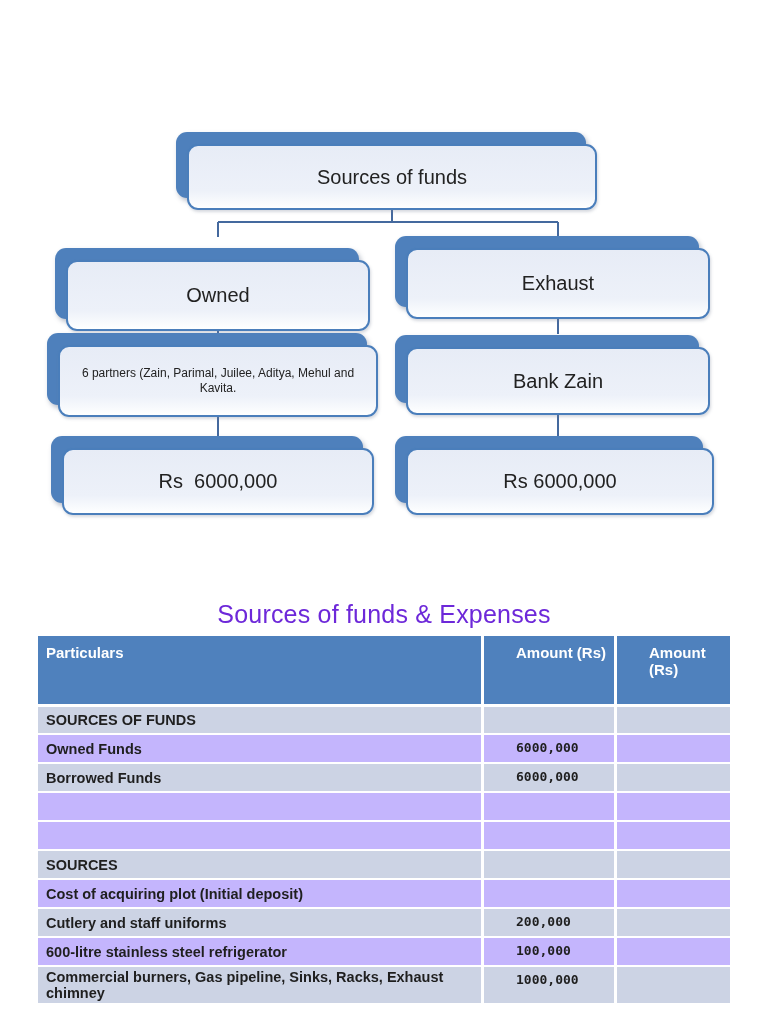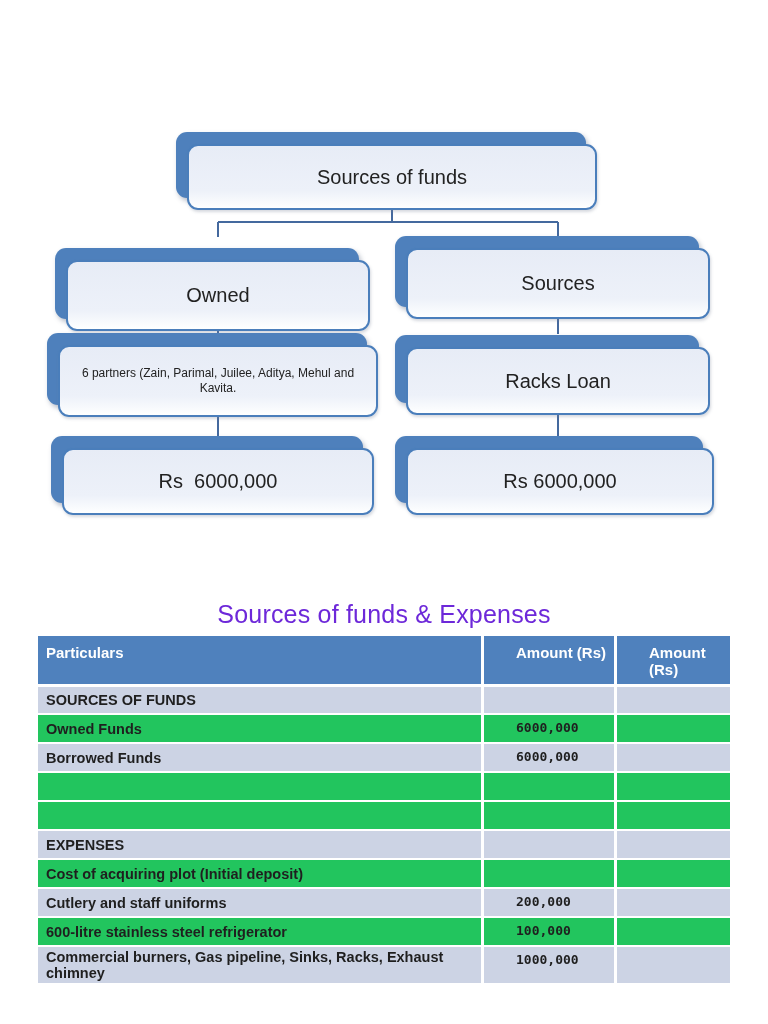--- a/index.html
+++ b/index.html
@@ -64,21 +64,21 @@
     table-layout: fixed;
   }
   table.funds th, table.funds td { box-sizing: border-box; }
   table.funds th {
     background: #4f81bd;
     color: #ffffff;
     font-size: 15px;
     font-weight: bold;
     text-align: left;
     vertical-align: top;
-    height: 48px;
+    height: 68px;
     padding: 8px 8px 0 8px;
   }
   table.funds th + th, table.funds td + td { border-left: 3px solid #ffffff; padding-left: 32px; }
   table.funds tbody td { border-top: 2px solid #ffffff; }
   table.funds tbody tr:first-child td { border-top: 3px solid #ffffff; }
   table.funds td {
     height: 29px;
     padding: 2px 8px;
     vertical-align: middle;
     font-size: 14.5px;
@@ -87,21 +87,21 @@
     overflow: hidden;
   }
   table.funds td.num {
     font-family: "DejaVu Sans Mono", monospace;
     font-size: 13px;
     font-weight: bold;
     vertical-align: top;
     padding-top: 5px;
   }
   tr.band-dark td  { background: #ccd3e4; }
-  tr.band-light td { background: #22c55e; }
+  tr.band-light td { background: #c4b5fd; }
 </style>
 </head>
 <body>
 
 <div class="page">
 
   <section class="diagram">
     <svg class="connectors" width="768" height="560" viewBox="0 0 768 560">
       <path d="M392 210 V222 M218 222 H558 M218 222 V237 M558 222 V237
                M218 319 V334 M558 319 V334
@@ -118,35 +118,35 @@
     <div class="node" id="node-owned">
       <div class="back"></div>
       <div class="front">
         <span class="label">Owned</span>
       </div>
     </div>
 
     <div class="node" id="node-borrowed">
       <div class="back"></div>
       <div class="front">
-        <span class="label">Sources</span>
+        <span class="label">Exhaust</span>
       </div>
     </div>
 
     <div class="node" id="node-partners">
       <div class="back"></div>
       <div class="front">
         <span class="label">6 partners (Zain, Parimal, Juilee, Aditya, Mehul and Kavita.</span>
       </div>
     </div>
 
     <div class="node" id="node-bankloan">
       <div class="back"></div>
       <div class="front">
-        <span class="label">Racks Loan</span>
+        <span class="label">Bank Zain</span>
       </div>
     </div>
 
     <div class="node" id="node-rs-owned">
       <div class="back"></div>
       <div class="front">
         <span class="label">Rs  6000,000</span>
       </div>
     </div>
 
@@ -194,21 +194,21 @@
           <td></td>
           <td class="num"></td>
           <td class="num"></td>
         </tr>
         <tr class="band-light">
           <td></td>
           <td class="num"></td>
           <td class="num"></td>
         </tr>
         <tr class="band-dark">
-          <td>EXPENSES</td>
+          <td>SOURCES</td>
           <td class="num"></td>
           <td class="num"></td>
         </tr>
         <tr class="band-light">
           <td>Cost of acquiring plot (Initial deposit)</td>
           <td class="num"></td>
           <td class="num"></td>
         </tr>
         <tr class="band-dark">
           <td>Cutlery and staff uniforms</td>

